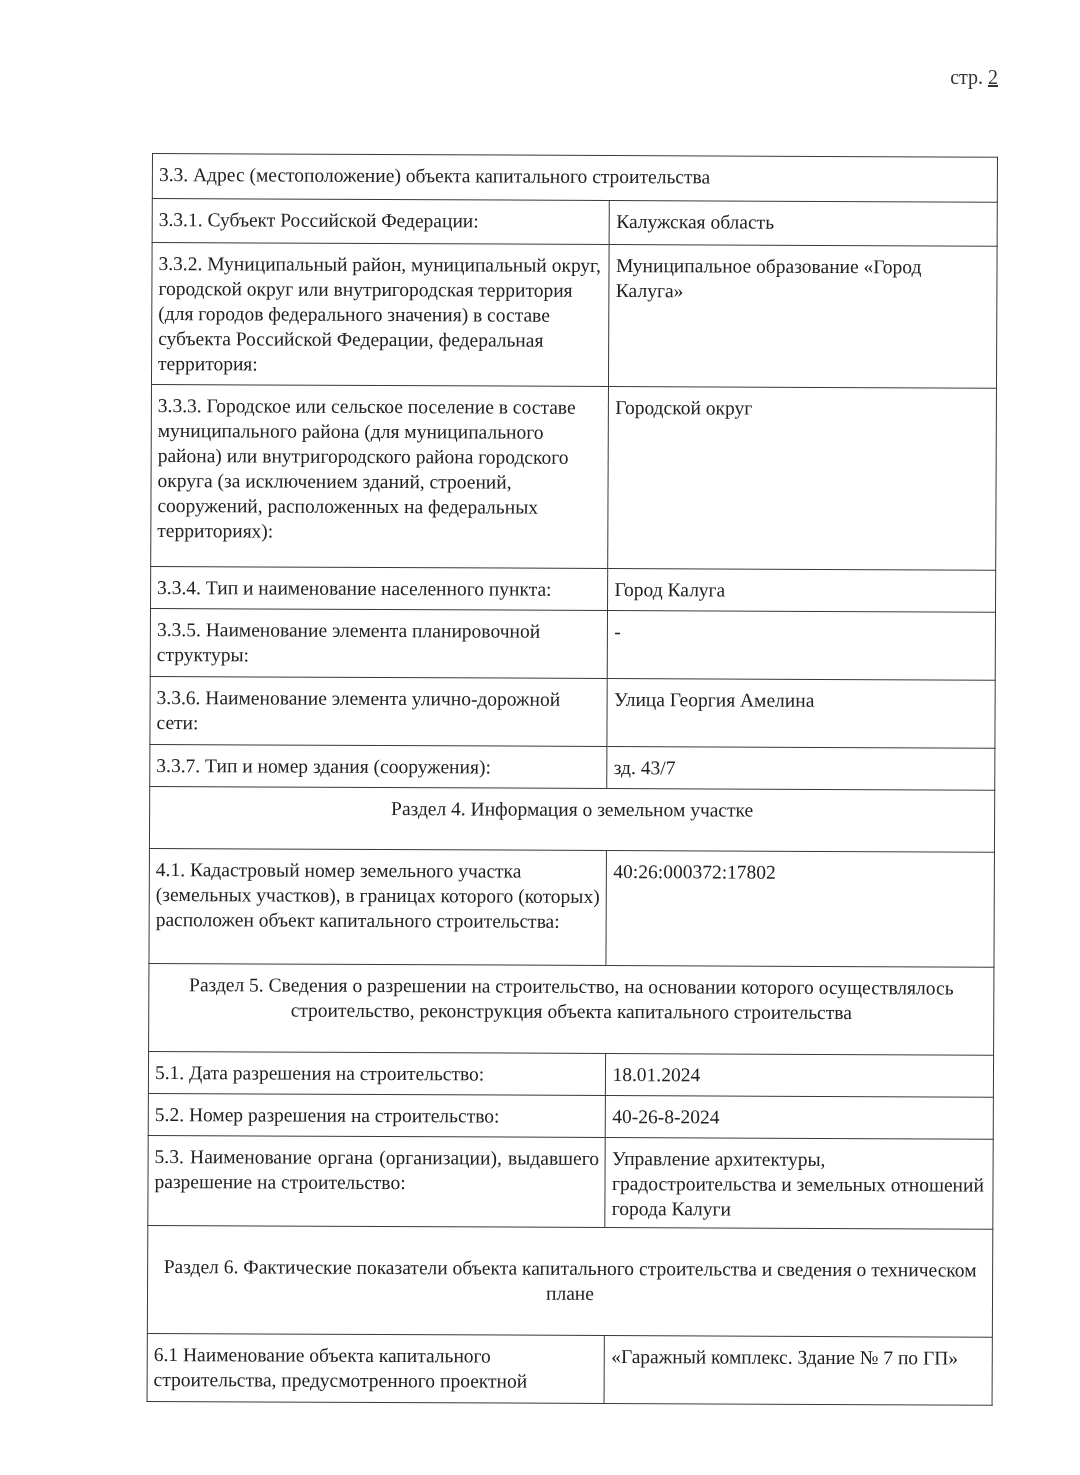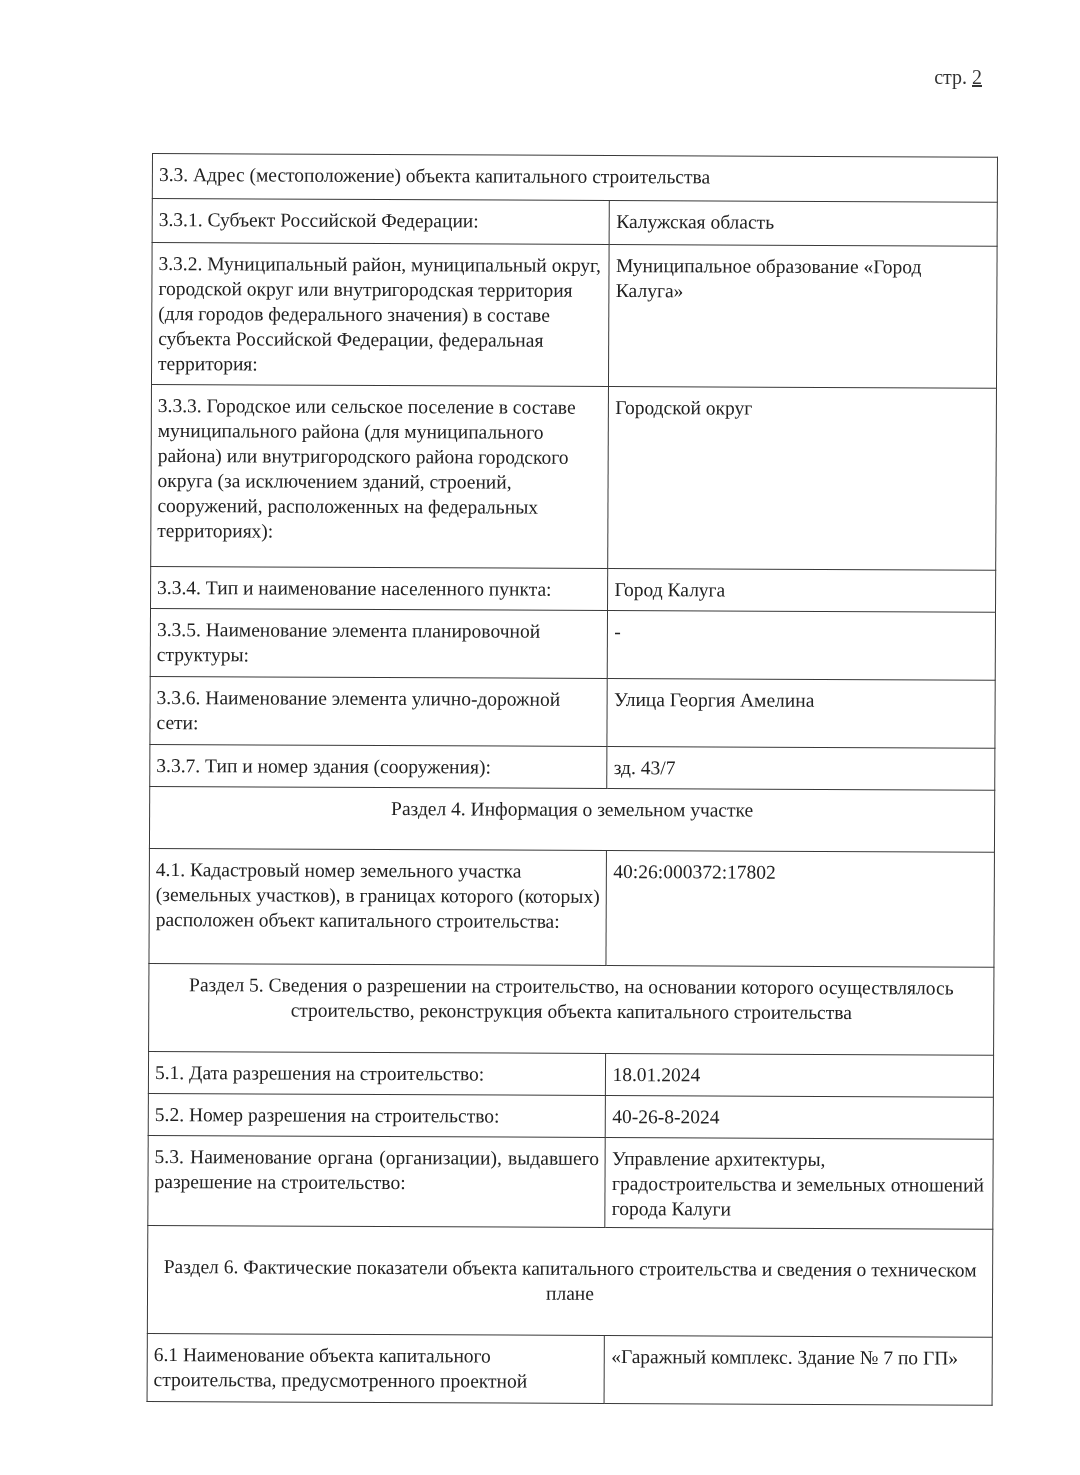--- a/index.html
+++ b/index.html
@@ -2,21 +2,21 @@
 <html><head>
 <meta charset="utf-8">
 <style>
   html, body { margin: 0; padding: 0; background: #ffffff; }
   body {
     width: 1080px; height: 1475px; position: relative; overflow: hidden;
     font-family: "Liberation Serif", "DejaVu Serif", serif;
     color: #222222;
   }
   .page-num {
-    position: absolute; top: 66px; right: 98px;
+    position: absolute; top: 66px; right: 82px;
     font-size: 20px; color: #333;
   }
   .page-num .n { text-decoration: underline; }
   table.doc {
     position: absolute; left: 152px; top: 153px;
     width: 846px;
     border-collapse: collapse;
     transform: rotate(0.25deg);
     transform-origin: top left;
     font-size: 19.5px;

